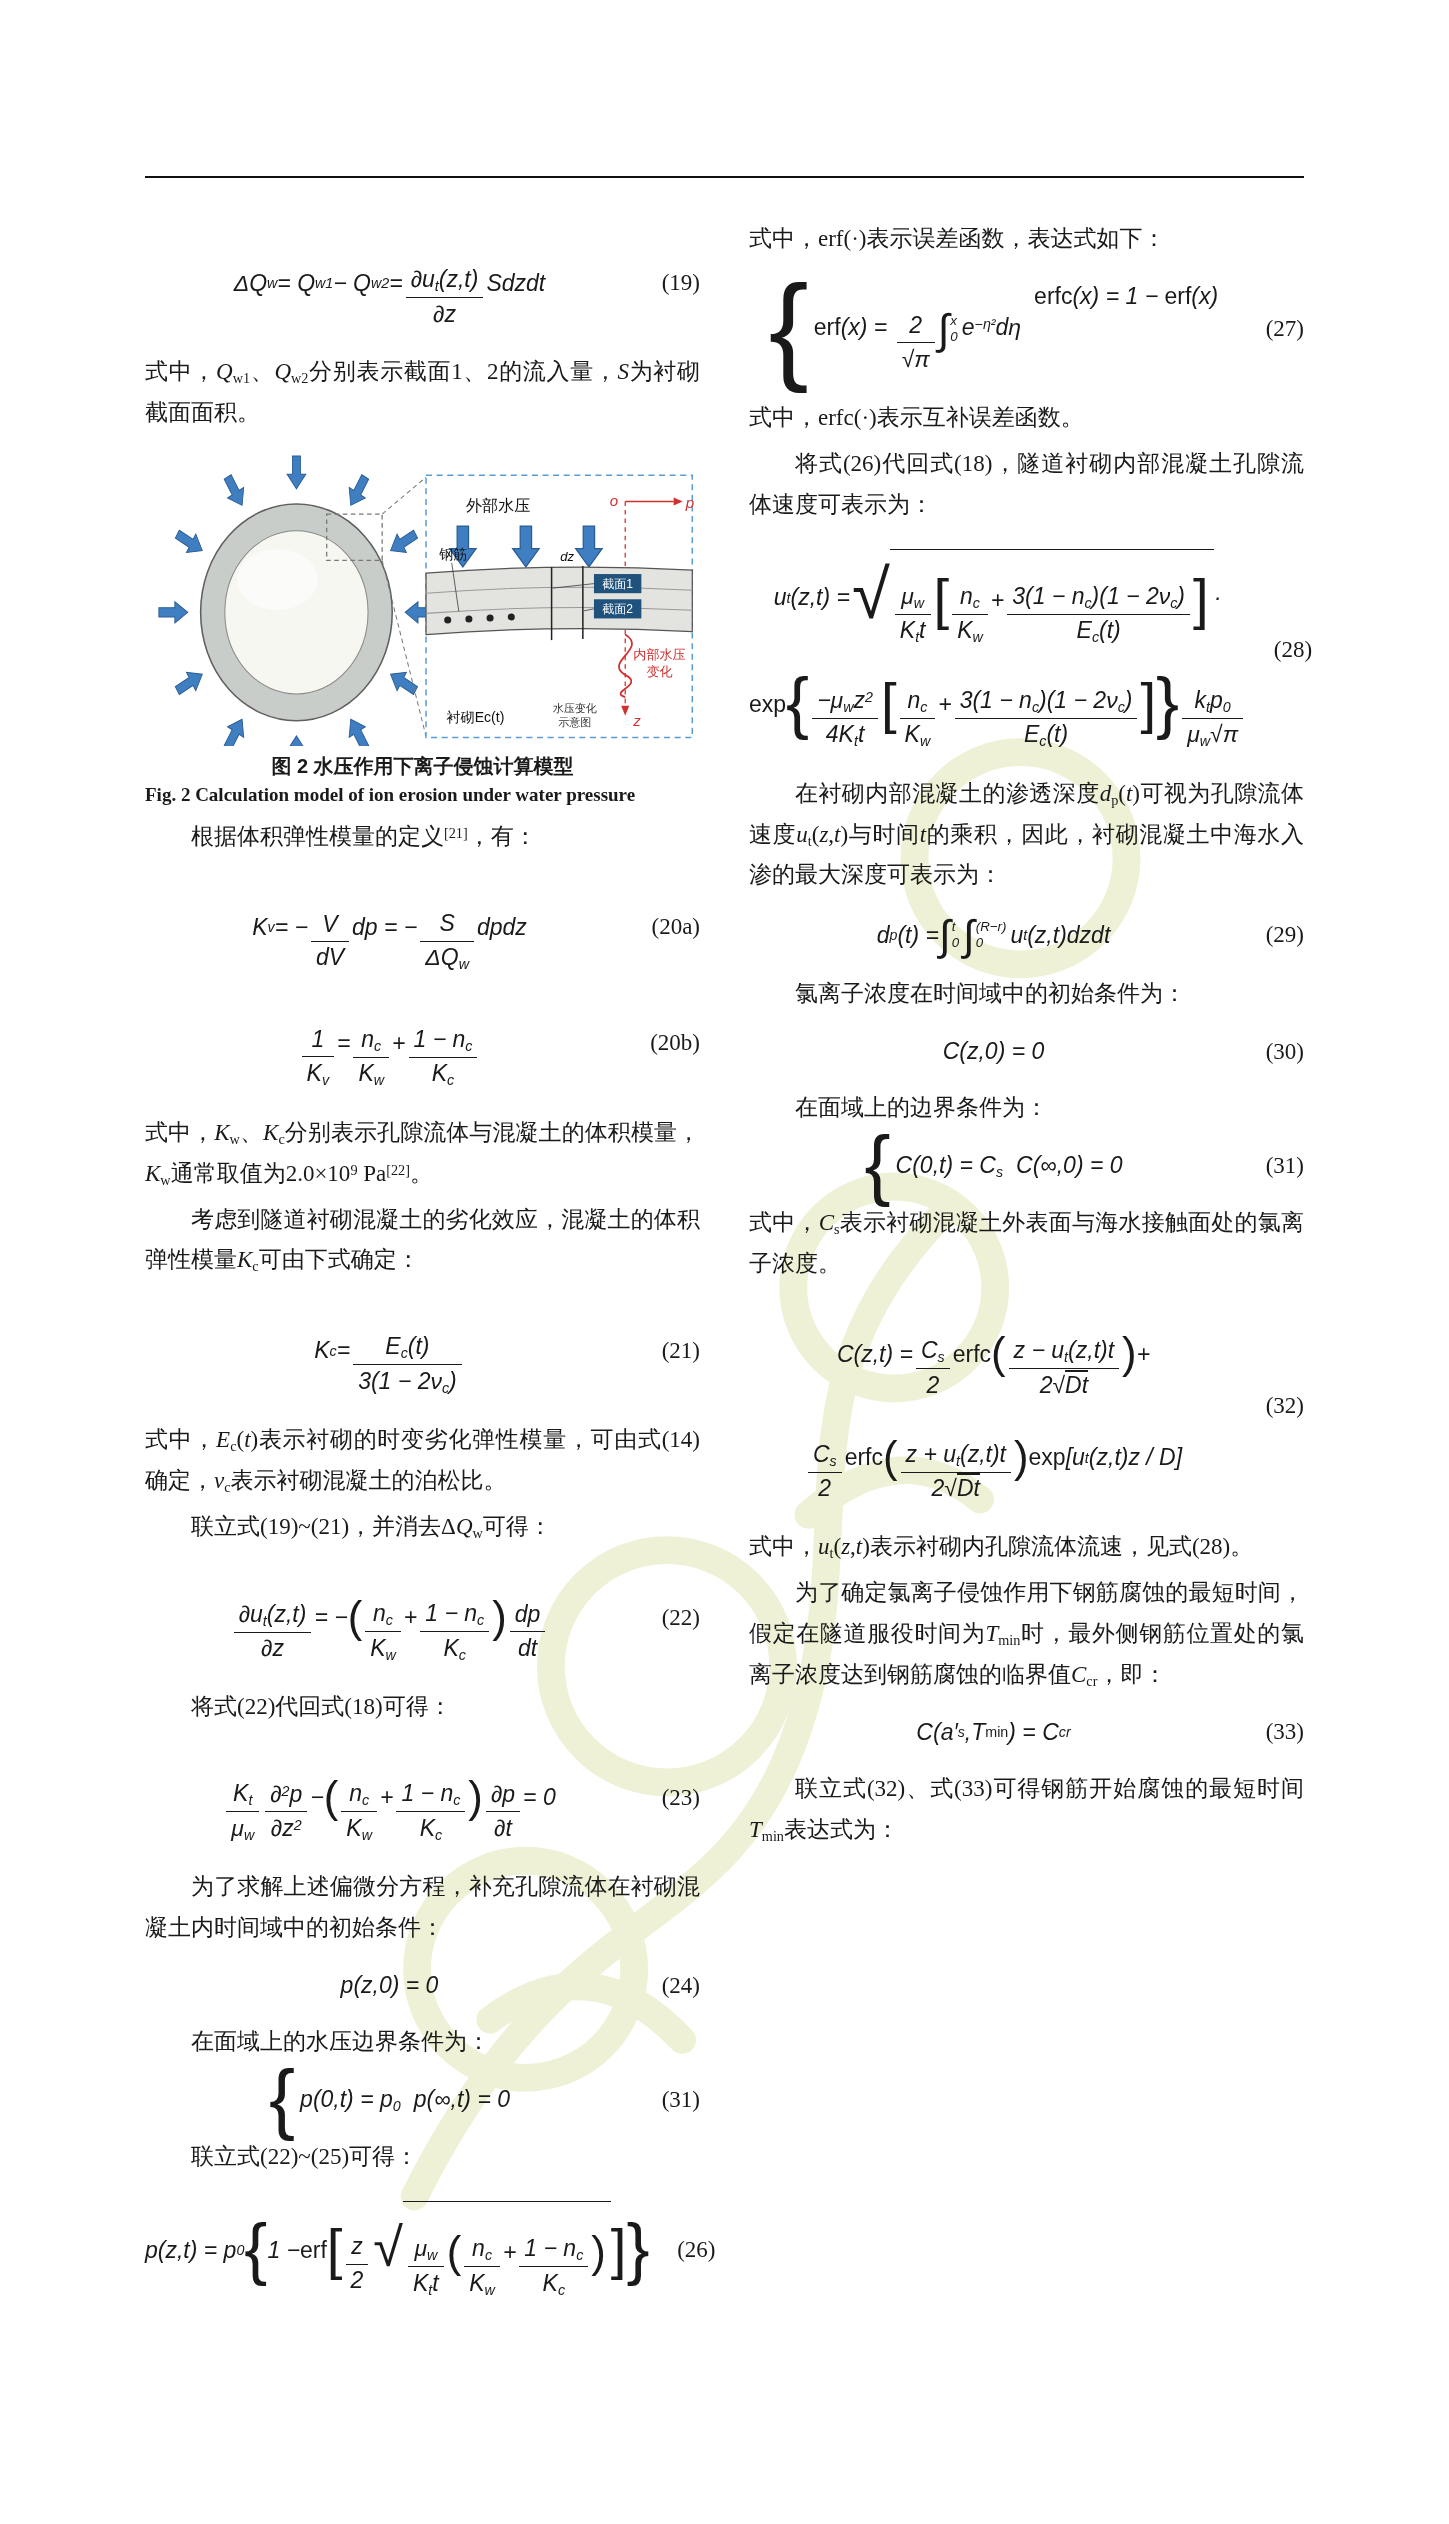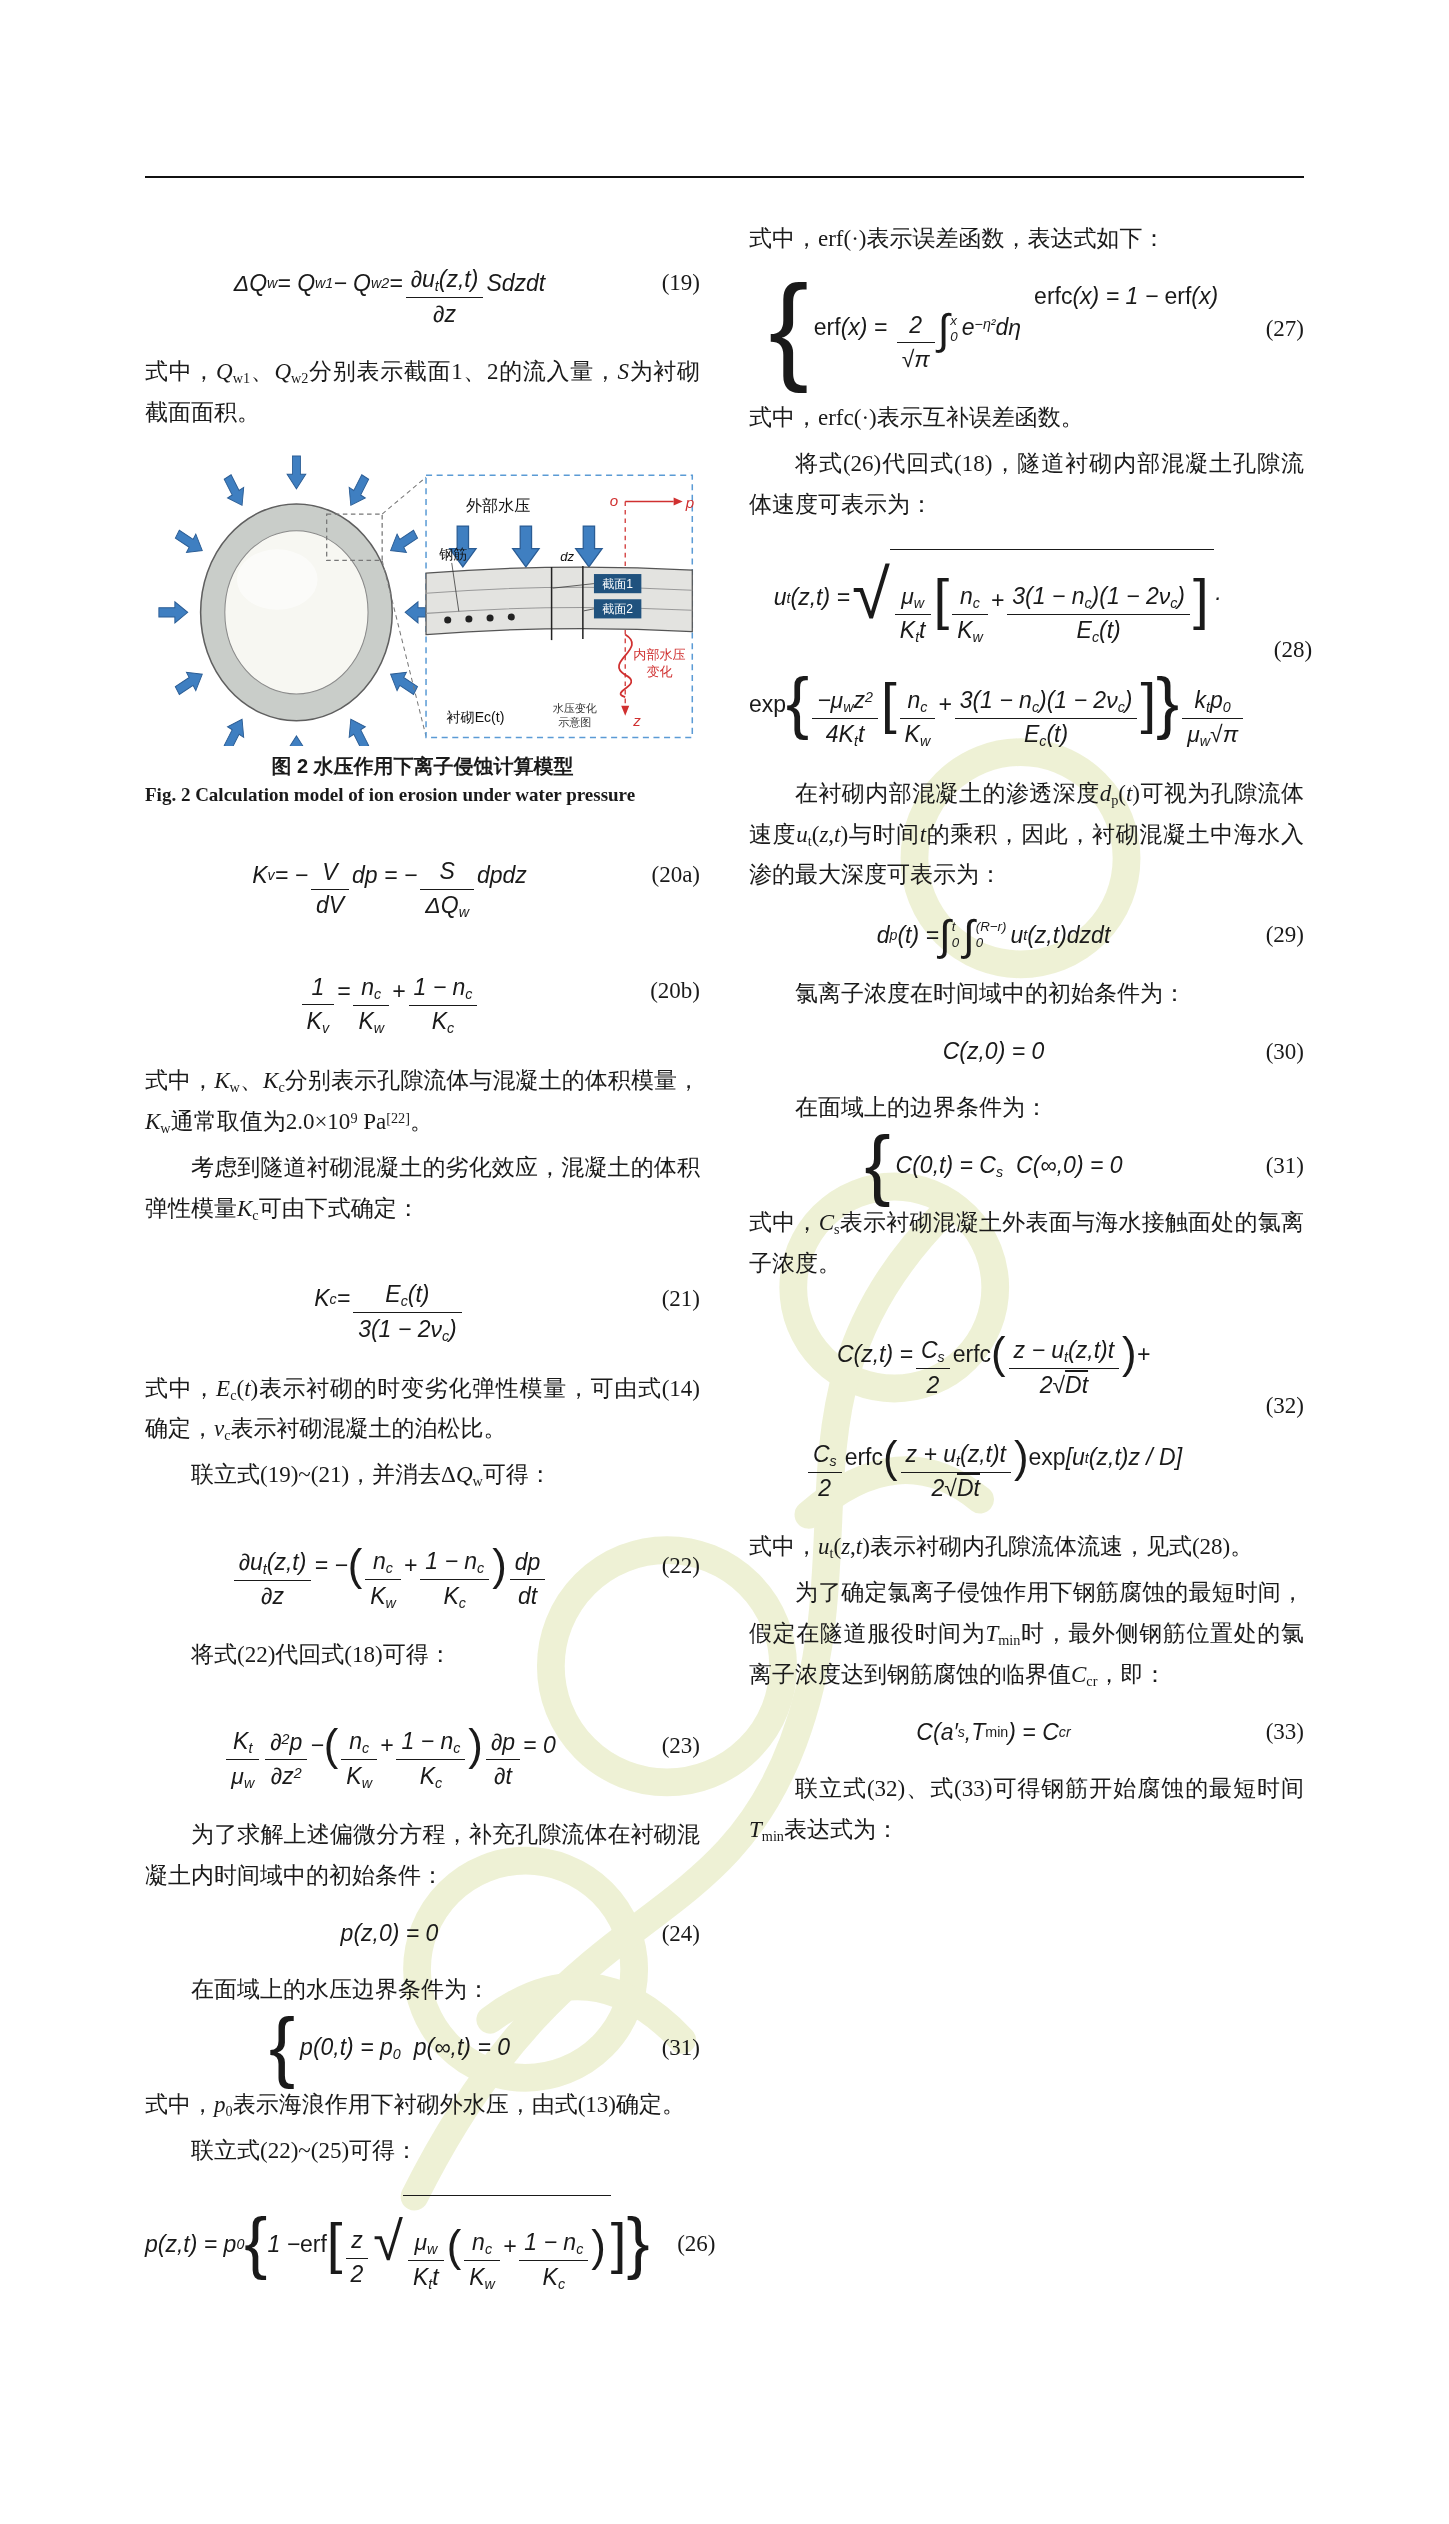--- a/index.html
+++ b/index.html
@@ -169,20 +169,21 @@
           <text x="1020" y="416" font-size="26" fill="#d03030" text-anchor="middle">变化</text>
 
           <text x="655" y="508" font-size="28" fill="#111" text-anchor="middle">衬砌Ec(t)</text>
           <text x="852" y="488" font-size="22" fill="#333" text-anchor="middle">水压变化</text>
           <text x="852" y="516" font-size="22" fill="#333" text-anchor="middle">示意图</text>
         </svg>
         <div class="cap-zh">图 2  水压作用下离子侵蚀计算模型</div>
         <div class="cap-en">Fig. 2  Calculation model of ion erosion under water pressure</div>
       </figure>
 
+      <div class="para indent">根据体积弹性模量的定义<sup>[21]</sup>，有：</div>
 
       <div class="eq-row">
         <div class="eq-body math">
             <div class="eq-line">K<sub>v</sub> = −<span class="frac">
                 <span class="num">V</span>
                 <span class="den">dV</span>
               </span>dp = −<span class="frac">
                 <span class="num">S</span>
                 <span class="den">ΔQ<sub>w</sub></span>
               </span>dpdz</div>
@@ -284,21 +285,20 @@
                 <span class="ccol">
                   <span>p(0,t) = p<sub>0</sub></span>
                   <span>p(∞,t) = 0</span>
                 </span>
               </span>
             </div>
           </div>
         <div class="eq-no">(31)</div>
       </div>
 
-      <div class="para">式中，<i>p</i><sub>0</sub>表示海浪作用下衬砌外水压，由式(13)确定。</div>
       <div class="para indent">联立式(22)~(25)可得：</div>
 
       <div class="eq-row">
         <div class="eq-body math">
             <div class="eq-line">p(z,t) = p<sub>0</sub><span class="big3">{</span>1 − <span class="up">erf</span><span class="big2">[</span><span class="frac">
                 <span class="num">z</span>
                 <span class="den">2</span>
               </span><span class="sqrt">
                 <span class="rad">√</span>
                 <span class="rdc"><span class="frac">

